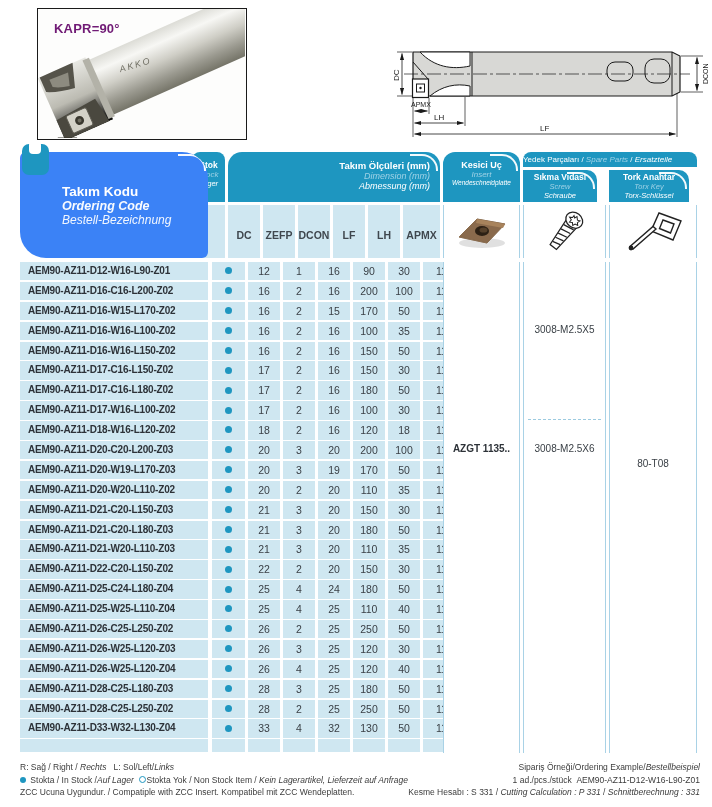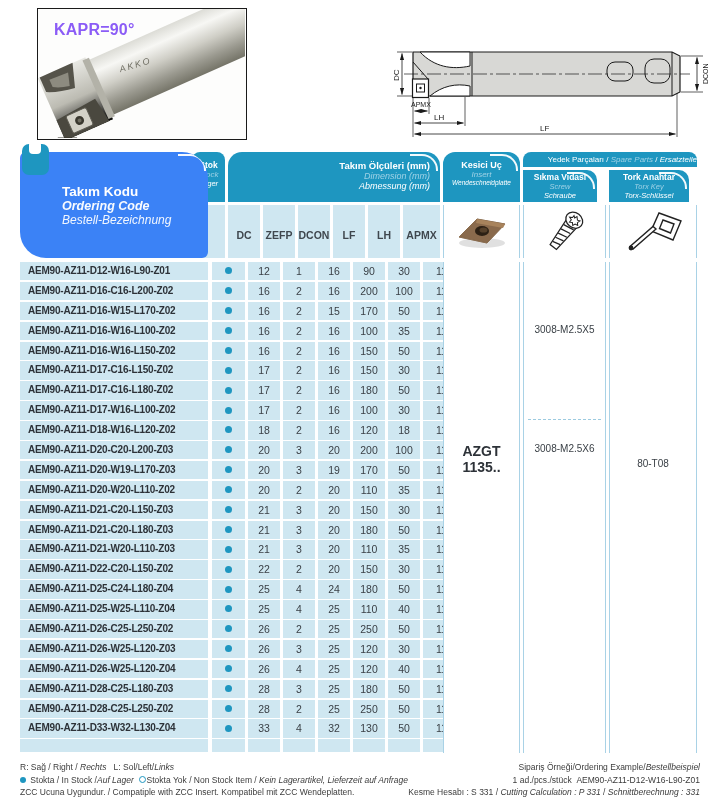--- a/index.html
+++ b/index.html
@@ -1,20 +1,20 @@
 <!DOCTYPE html>
 <html><head>
 <meta charset="utf-8">
 <style>
   html,body{margin:0;padding:0;background:#fff;}
   #page{position:relative;width:712px;height:807px;background:#fff;overflow:hidden;
         font-family:"Liberation Sans",sans-serif;color:#33393f;}
   
   #photo-box{position:absolute;left:37px;top:8px;width:210px;height:132px;border:1.5px solid #1a1a1a;box-sizing:border-box;background:#fdfdfc;}
-  #kapr{position:absolute;left:16px;top:12px;font-size:16px;font-weight:bold;color:#8b5cf6;letter-spacing:.2px;}
+  #kapr{position:absolute;left:16px;top:12px;font-size:13px;font-weight:bold;color:#701a75;letter-spacing:.2px;}
   #photo-box svg{position:absolute;left:0;top:0;}
   
   #tech{position:absolute;left:390px;top:0px;}
   #tech text{font-family:"Liberation Sans",sans-serif;fill:#1a1a1a;}
   
   #tbl{position:absolute;left:20px;top:145px;width:680px;height:612px;}
   .abs{position:absolute;box-sizing:border-box;}
   .teal{background:#1e96c0;color:#fff;}
   .lb{background:#cfe7f1;}
   .sw{overflow:hidden;}
@@ -32,21 +32,21 @@
   #stok-hdr .l2{font-size:8px;font-style:italic;color:#9fd2e6;}
   #stok-hdr .l3{font-size:7.5px;font-style:italic;}
   #dims-hdr{left:208px;top:7px;width:212px;height:50px;border-radius:14px 14px 0 0;text-align:right;padding:8px 10px 0 0;}
   #dims-hdr .l1{font-size:9.5px;font-weight:bold;}
   #dims-hdr .l2{font-size:9px;font-style:italic;color:#9fd2e6;}
   #dims-hdr .l3{font-size:9px;font-style:italic;}
   #ins-hdr{left:423px;top:7px;width:77px;height:50px;border-radius:12px 12px 0 0;text-align:center;padding-top:8px;}
   #ins-hdr .l1{font-size:9px;font-weight:bold;}
   #ins-hdr .l2{font-size:8px;font-style:italic;color:#9fd2e6;}
   #ins-hdr .l3{font-size:6.5px;font-style:italic;}
-  #spare-band{left:503px;top:7px;width:174px;height:15px;border-radius:8px 8px 0 0;text-align:right;font-size:8px;line-height:15px;}
+  #spare-band{left:503px;top:7px;width:174px;height:15px;border-radius:8px 8px 0 0;text-align:left;font-size:8px;line-height:15px;}
   #spare-band .en{font-style:italic;color:#9fd2e6;}
   #spare-band .de{font-style:italic;}
   #screw-hdr{left:503px;top:25px;width:74px;height:32px;border-radius:0 10px 0 0;text-align:center;padding-top:2px;}
   #torx-hdr{left:589px;top:25px;width:80px;height:32px;border-radius:0 10px 0 0;text-align:center;padding-top:2px;}
   #screw-hdr .l1,#torx-hdr .l1{font-size:8.5px;font-weight:bold;}
   #screw-hdr .l2,#torx-hdr .l2{font-size:7.5px;font-style:italic;color:#9fd2e6;}
   #screw-hdr .l3,#torx-hdr .l3{font-size:7.5px;font-style:italic;}
   .subcell{top:60px;height:53px;text-align:center;font-size:10.5px;font-weight:600;color:#3f474e;line-height:60px;}
   .imgcell{top:60px;height:53px;background:#fff;border-left:1px solid #a9d2e6;border-right:1px solid #a9d2e6;text-align:center;}
   .imgcell svg{margin-top:4px;}
@@ -61,21 +61,21 @@
   .c.n0{left:228px;width:32px;}.c.n1{left:263px;width:32px;}.c.n2{left:298px;width:32px;}
   .c.n3{left:333px;width:32px;}.c.n4{left:368px;width:32px;}.c.n5{left:403px;width:37px;}
   .filler{height:13px;}
   .filler .c{height:13px;}
   
   .rcol{top:117px;height:491px;background:#fff;border-left:1px solid #a9d2e6;border-right:1px solid #a9d2e6;}
   #col-insert{left:423px;width:77px;}
   #col-screw{left:503px;width:83px;}
   #col-torx{left:589px;width:88px;}
   .rtxt{position:absolute;left:0;width:100%;text-align:center;}
-  #insert-code{top:181px;font-size:14px;font-weight:bold;color:#2d3238;}
+  #insert-code{top:181px;font-size:10px;font-weight:bold;color:#2d3238;}
   #screw-top{top:62px;font-size:10px;color:#3a4046;}
   #screw-bottom{top:181px;font-size:10px;color:#3a4046;}
   #torx-code{top:196px;font-size:10px;color:#3a4046;}
   #screw-dash{position:absolute;left:4px;right:4px;top:157px;border-top:1.5px dashed #9ccbe0;}
   
   #footer{position:absolute;left:20px;top:761px;width:680px;font-size:8.5px;color:#3c3c3c;}
   #f-left{position:absolute;left:0;top:0;line-height:12.5px;}
   #f-right{position:absolute;right:0;top:0;text-align:right;line-height:12.5px;}
   .seg-i{font-style:italic;}
   .fdot{display:inline-block;width:6px;height:6px;border-radius:50%;background:#1e96c0;margin:0 2px 1px 0;vertical-align:middle;}

